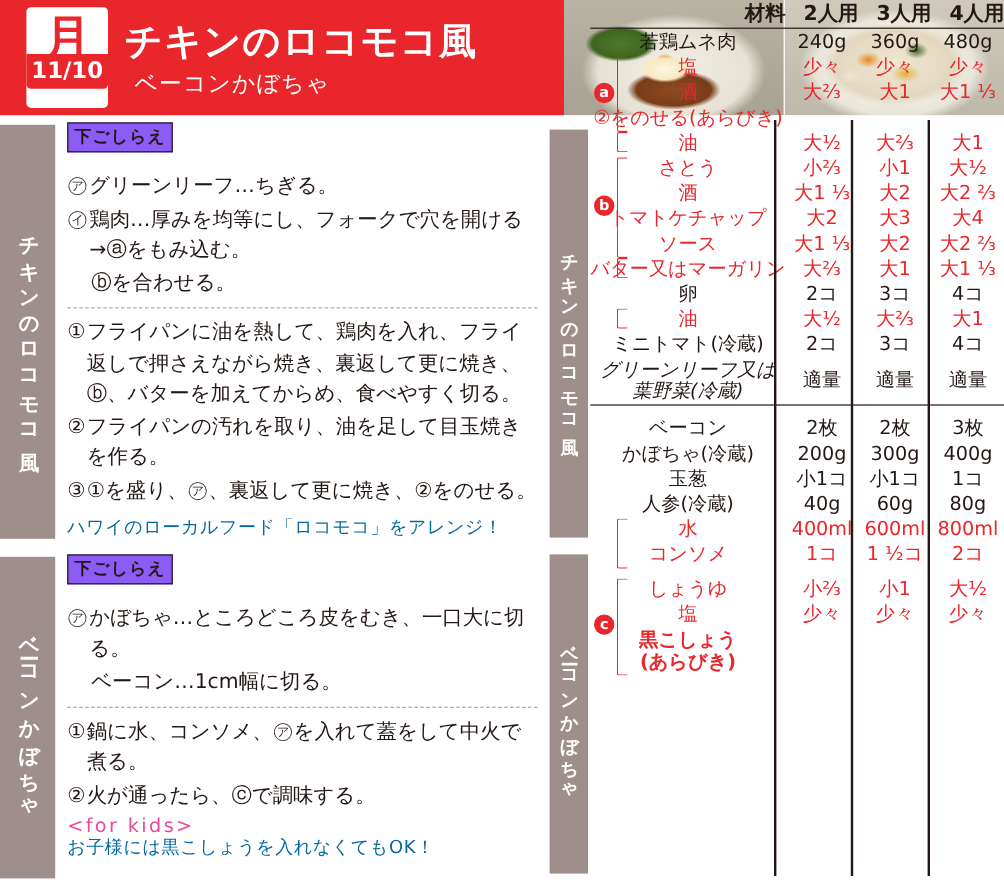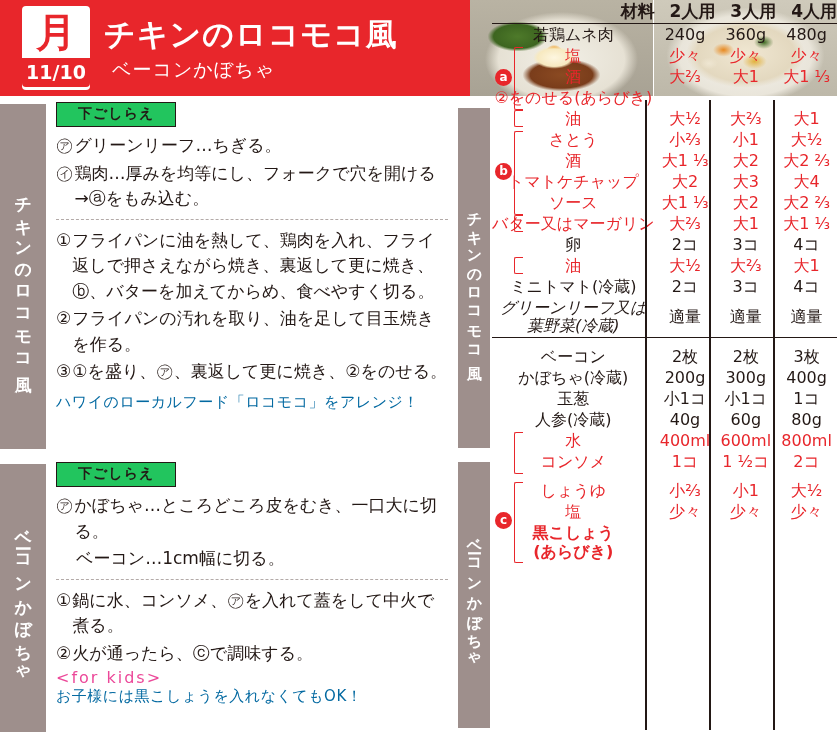--- a/index.html
+++ b/index.html
@@ -24,21 +24,21 @@
     background: #ffffff; border-radius: 4px;
     display: flex; flex-direction: column; align-items: center; justify-content: flex-start;
   }
   .day-kanji {
     color: #e8262b; font-size: 40px; font-weight: bold; line-height: 1.05;
     margin-top: 5px; letter-spacing: 0;
   }
   .day-date {
     background: #e8262b; color: #ffffff; font-size: 19px; font-weight: bold;
     width: 68px; text-align: center; padding: 3px 0 4px; border-radius: 0 0 4px 4px;
-    position: absolute; bottom: 3px; left: 0;
+    position: absolute; bottom: 16px; left: 0;
   }
   .title-main {
     position: absolute; left: 104px; top: 14px;
     color: #ffffff; font-size: 31px; font-weight: bold; letter-spacing: 1px;
   }
   .title-sub {
     position: absolute; left: 112px; top: 57px;
     color: #ffffff; font-size: 19px; letter-spacing: 1px;
   }
 
@@ -82,23 +82,23 @@
     padding: 0; line-height: 1.15;
   }
   .tab-1 { top: 8px; height: 345px; }
   .tab-2 { top: 368px; height: 268px; }
 
   .steps-box { position: absolute; left: 56px; width: 392px; }
   .box-1 { top: 6px; }
   .box-2 { top: 366px; }
 
   .prep-label {
-    display: inline-block; background: #22c55e; color: #231815;
+    display: inline-block; background: #8b5cf6; color: #231815;
     border: 1.5px solid #231815; font-size: 14px; font-weight: bold;
-    padding: 2px 21px 3px; letter-spacing: 1px; margin-bottom: 6px;
+    padding: 2px 5px 3px; letter-spacing: 1px; margin-bottom: 16px;
   }
   .dashed-sep { border-top: 1.5px dashed #b3aaa8; margin: 7px 0 8px; }
 
   .step-line {
     font-size: 17px; line-height: 1.5; margin: 0 0 2px 0;
     display: flex; align-items: flex-start;
   }
   .marker { flex: 0 0 auto; margin-right: 1px; }
   .step-text { flex: 1 1 auto; }
   .indent { padding-left: 20px; }
@@ -183,20 +183,23 @@
       <div class="prep-label">下ごしらえ</div>
 
       <div class="step-line">
         <span class="marker">㋐</span>
         <span class="step-text">グリーンリーフ…ちぎる。</span>
       </div>
       <div class="step-line">
         <span class="marker">㋑</span>
         <span class="step-text">鶏肉…厚みを均等にし、フォークで穴を開ける→ⓐをもみ込む。</span>
       </div>
+      <div class="step-line indent">
+        <span class="step-text">ⓑを合わせる。</span>
+      </div>
 
       <div class="dashed-sep"></div>
 
       <div class="step-line">
         <span class="marker">①</span>
         <span class="step-text">フライパンに油を熱して、鶏肉を入れ、フライ返しで押さえながら焼き、裏返して更に焼き、ⓑ、バターを加えてからめ、食べやすく切る。</span>
       </div>
       <div class="step-line">
         <span class="marker">②</span>
         <span class="step-text">フライパンの汚れを取り、油を足して目玉焼きを作る。</span>

